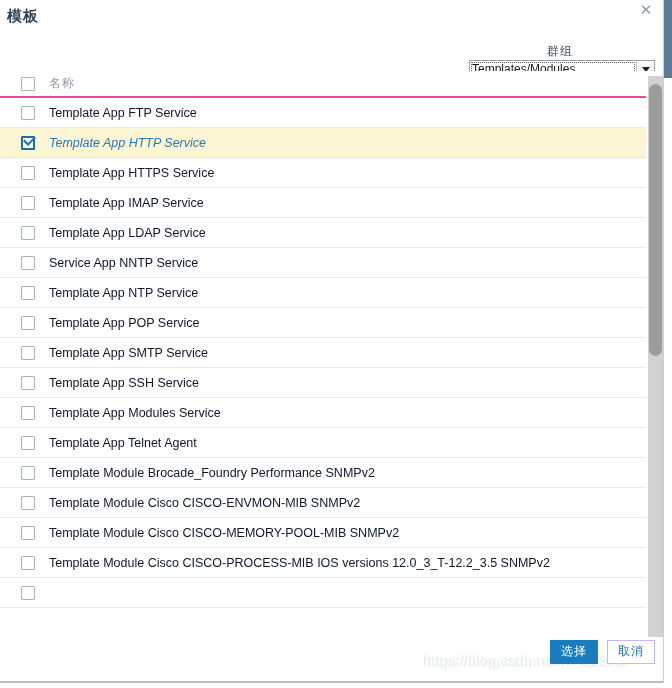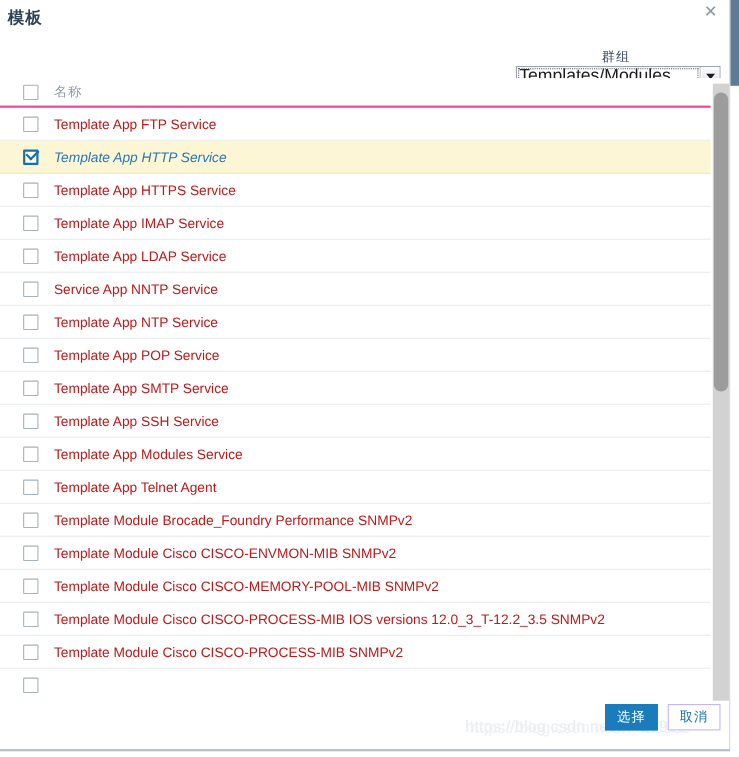--- a/index.html
+++ b/index.html
@@ -76,21 +76,21 @@
     display: flex;
     align-items: stretch;
     border: 1px solid #9aa4b0;
     background: #ffffff;
     height: 19px;
     width: 186px;
     box-sizing: border-box;
   }
   #group-select-value {
     flex: 1;
-    font-size: 16px;
+    font-size: 12px;
     color: #1a1a1a;
     padding: 0 2px;
     line-height: 17px;
     outline: 1px dotted #666;
     outline-offset: -2px;
     overflow: hidden;
     white-space: nowrap;
   }
   #group-select-arrow {
     width: 17px;
@@ -164,21 +164,21 @@
     width: 9px;
     height: 5px;
     border-left: 2px solid #1a6fa8;
     border-bottom: 2px solid #1a6fa8;
     transform: rotate(-45deg);
   }
 
   .row-label {
     margin-left: 14px;
     font-size: 12.5px;
-    color: #b91c1c;
+    color: #0f172a;
     white-space: nowrap;
     cursor: pointer;
   }
   .row.header .row-label {
     color: #8e9aa6;
     font-size: 12px;
     letter-spacing: 1px;
     cursor: default;
     font-family: "DejaVu Sans", "Liberation Sans", sans-serif;
   }
@@ -376,24 +376,20 @@
       <div class="row">
         <div class="cb"></div>
         <div class="row-label">Template Module Cisco CISCO-MEMORY-POOL-MIB SNMPv2</div>
       </div>
 
       <div class="row">
         <div class="cb"></div>
         <div class="row-label">Template Module Cisco CISCO-PROCESS-MIB IOS versions 12.0_3_T-12.2_3.5 SNMPv2</div>
       </div>
 
-      <div class="row">
-        <div class="cb"></div>
-        <div class="row-label">Template Module Cisco CISCO-PROCESS-MIB SNMPv2</div>
-      </div>
 
       <div class="row">
         <div class="cb"></div>
         <div class="row-label"></div>
       </div>
 
     </div>
   </div>
 
   <div id="inner-scrollbar">

